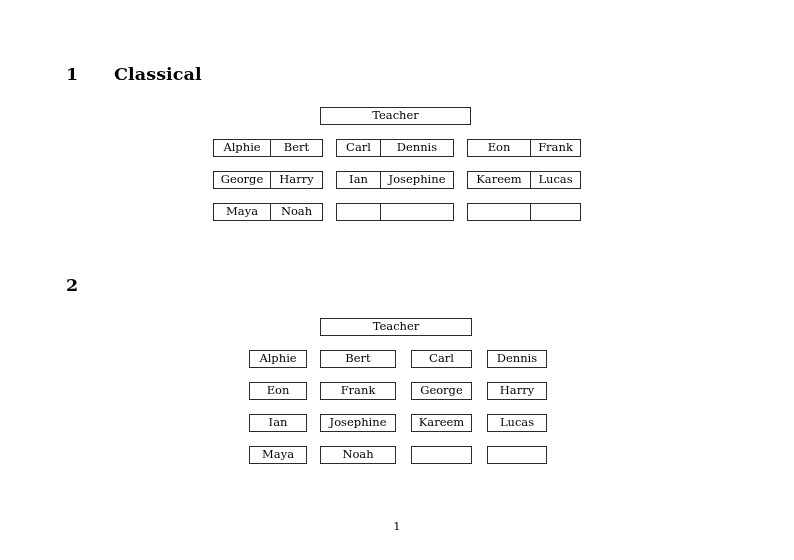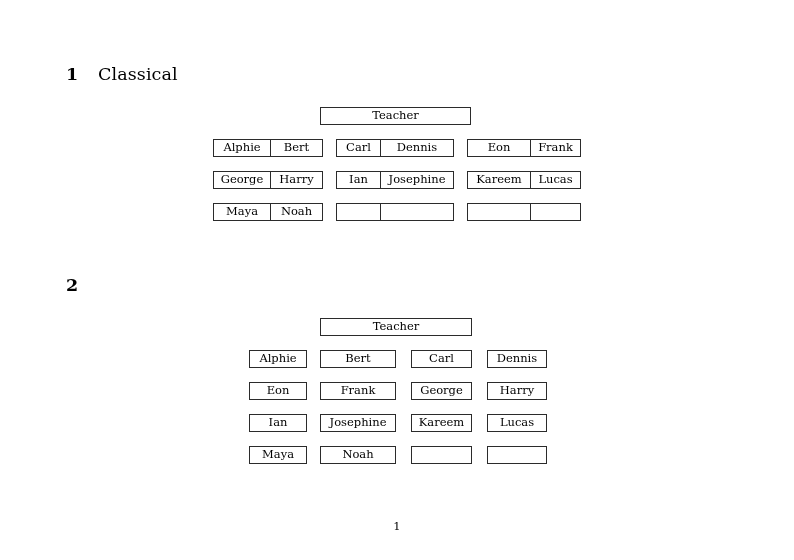--- a/index.html
+++ b/index.html
@@ -31,21 +31,22 @@
     font-size: 17.5px;
     letter-spacing: 0.1px;
     white-space: nowrap;
   }
   .section-heading .sec-num {
     display: inline-block;
     width: 32px;
     font-weight: bold;
   }
   .section-heading .sec-title {
-    font-weight: normal;
+    font-weight: bold;
+    margin-left: 16px;
   }
 
   #heading-classical { left: 66px; top: 64px; }
   #heading-distributed { left: 66px; top: 275px; }
 
   
   .diagram {
     position: absolute;
     left: 0;
     top: 0;

